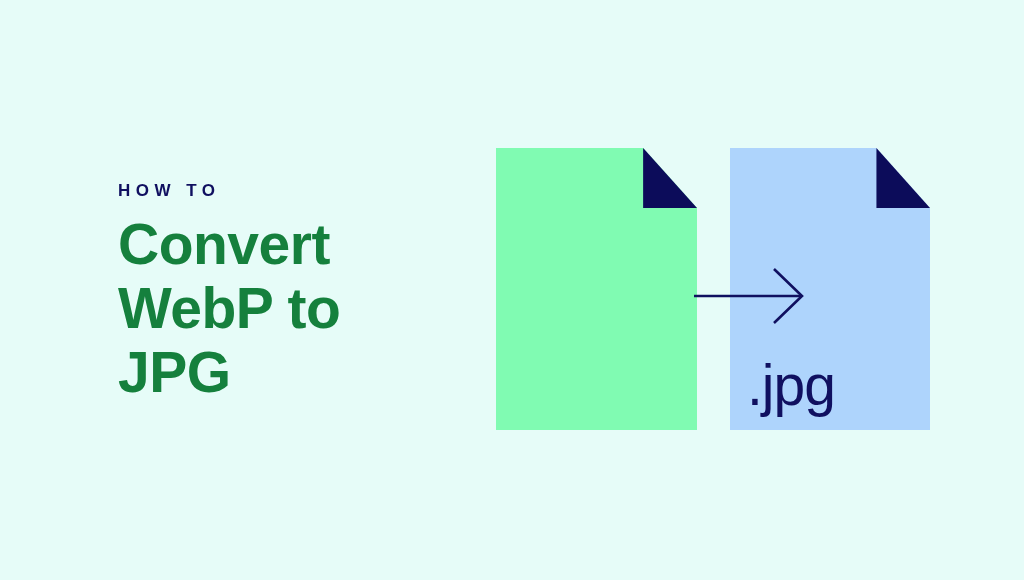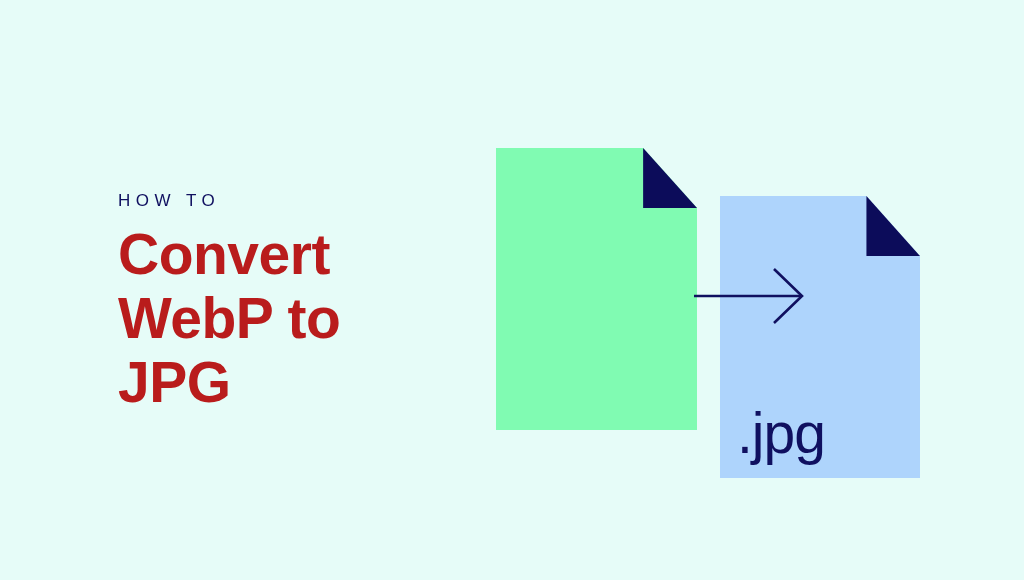--- a/index.html
+++ b/index.html
@@ -25,33 +25,33 @@
   .text-block {
     position: absolute;
     left: 118px;
     top: 180px;
     width: 340px;
   }
 
   .eyebrow {
     font-family: "Liberation Sans", sans-serif;
     font-size: 17px;
-    font-weight: normal;
+    font-weight: bold;
     letter-spacing: 5.5px;
     color: #101060;
     line-height: 1;
-    margin: 12px 0 14px 0;
+    margin: 2px 0 14px 0;
     text-transform: uppercase;
   }
 
   .headline {
     font-family: "Liberation Sans", sans-serif;
     font-size: 57px;
     font-weight: bold;
-    color: #b91c1c;
+    color: #15803d;
     line-height: 1.12;
     letter-spacing: -0.5px;
     margin: 0;
     white-space: pre-line;
   }
 
   
   .graphic {
     position: absolute;
     left: 496px;
@@ -97,23 +97,22 @@
 
   
   .doc-webp {
     left: 0;
     width: 201px;
   }
   .doc-webp .doc-body { background: #80fbb2; }
 
   
   .doc-jpg {
-    left: 224px;
+    left: 234px;
     width: 200px;
-    margin-top: 48px;
   }
   .doc-jpg .doc-body { background: #aed4fc; }
 
   
   .arrow {
     position: absolute;
     left: 198px;
     top: 118px;
     width: 120px;
     height: 60px;

